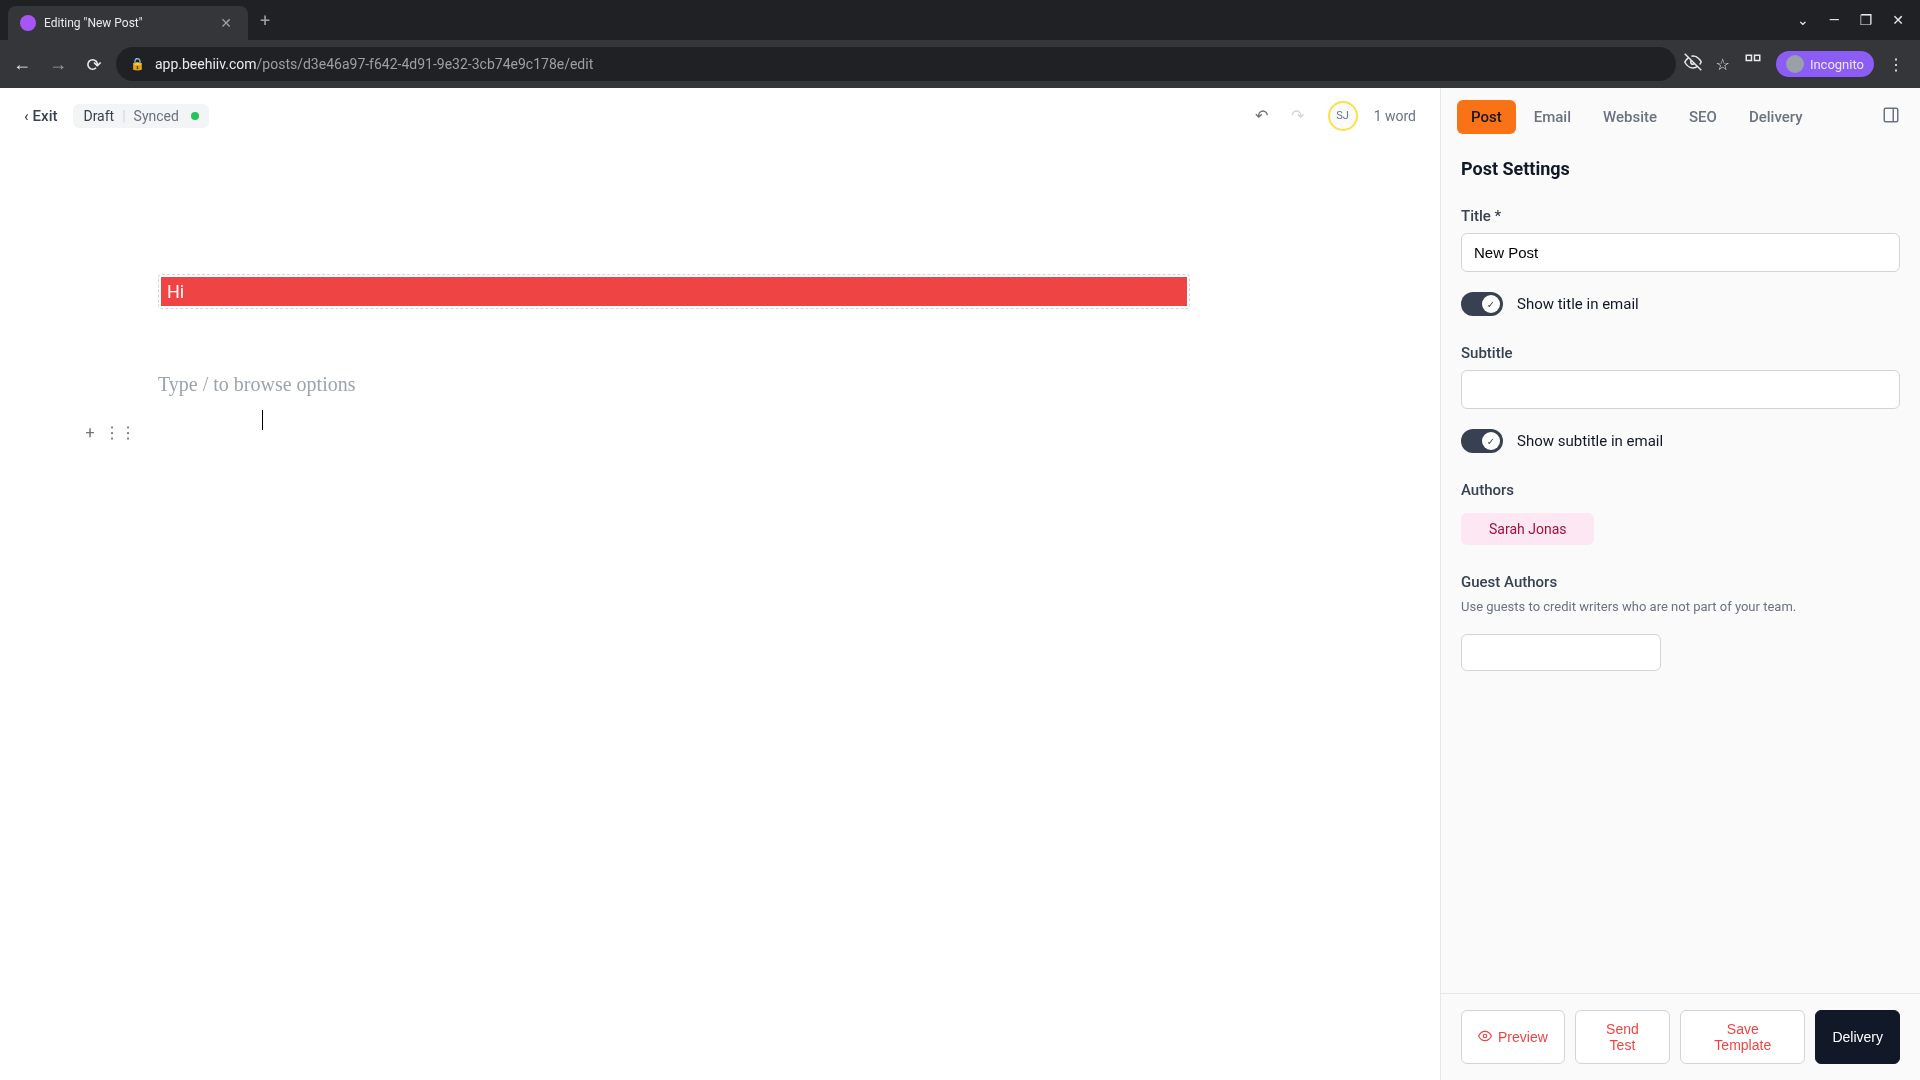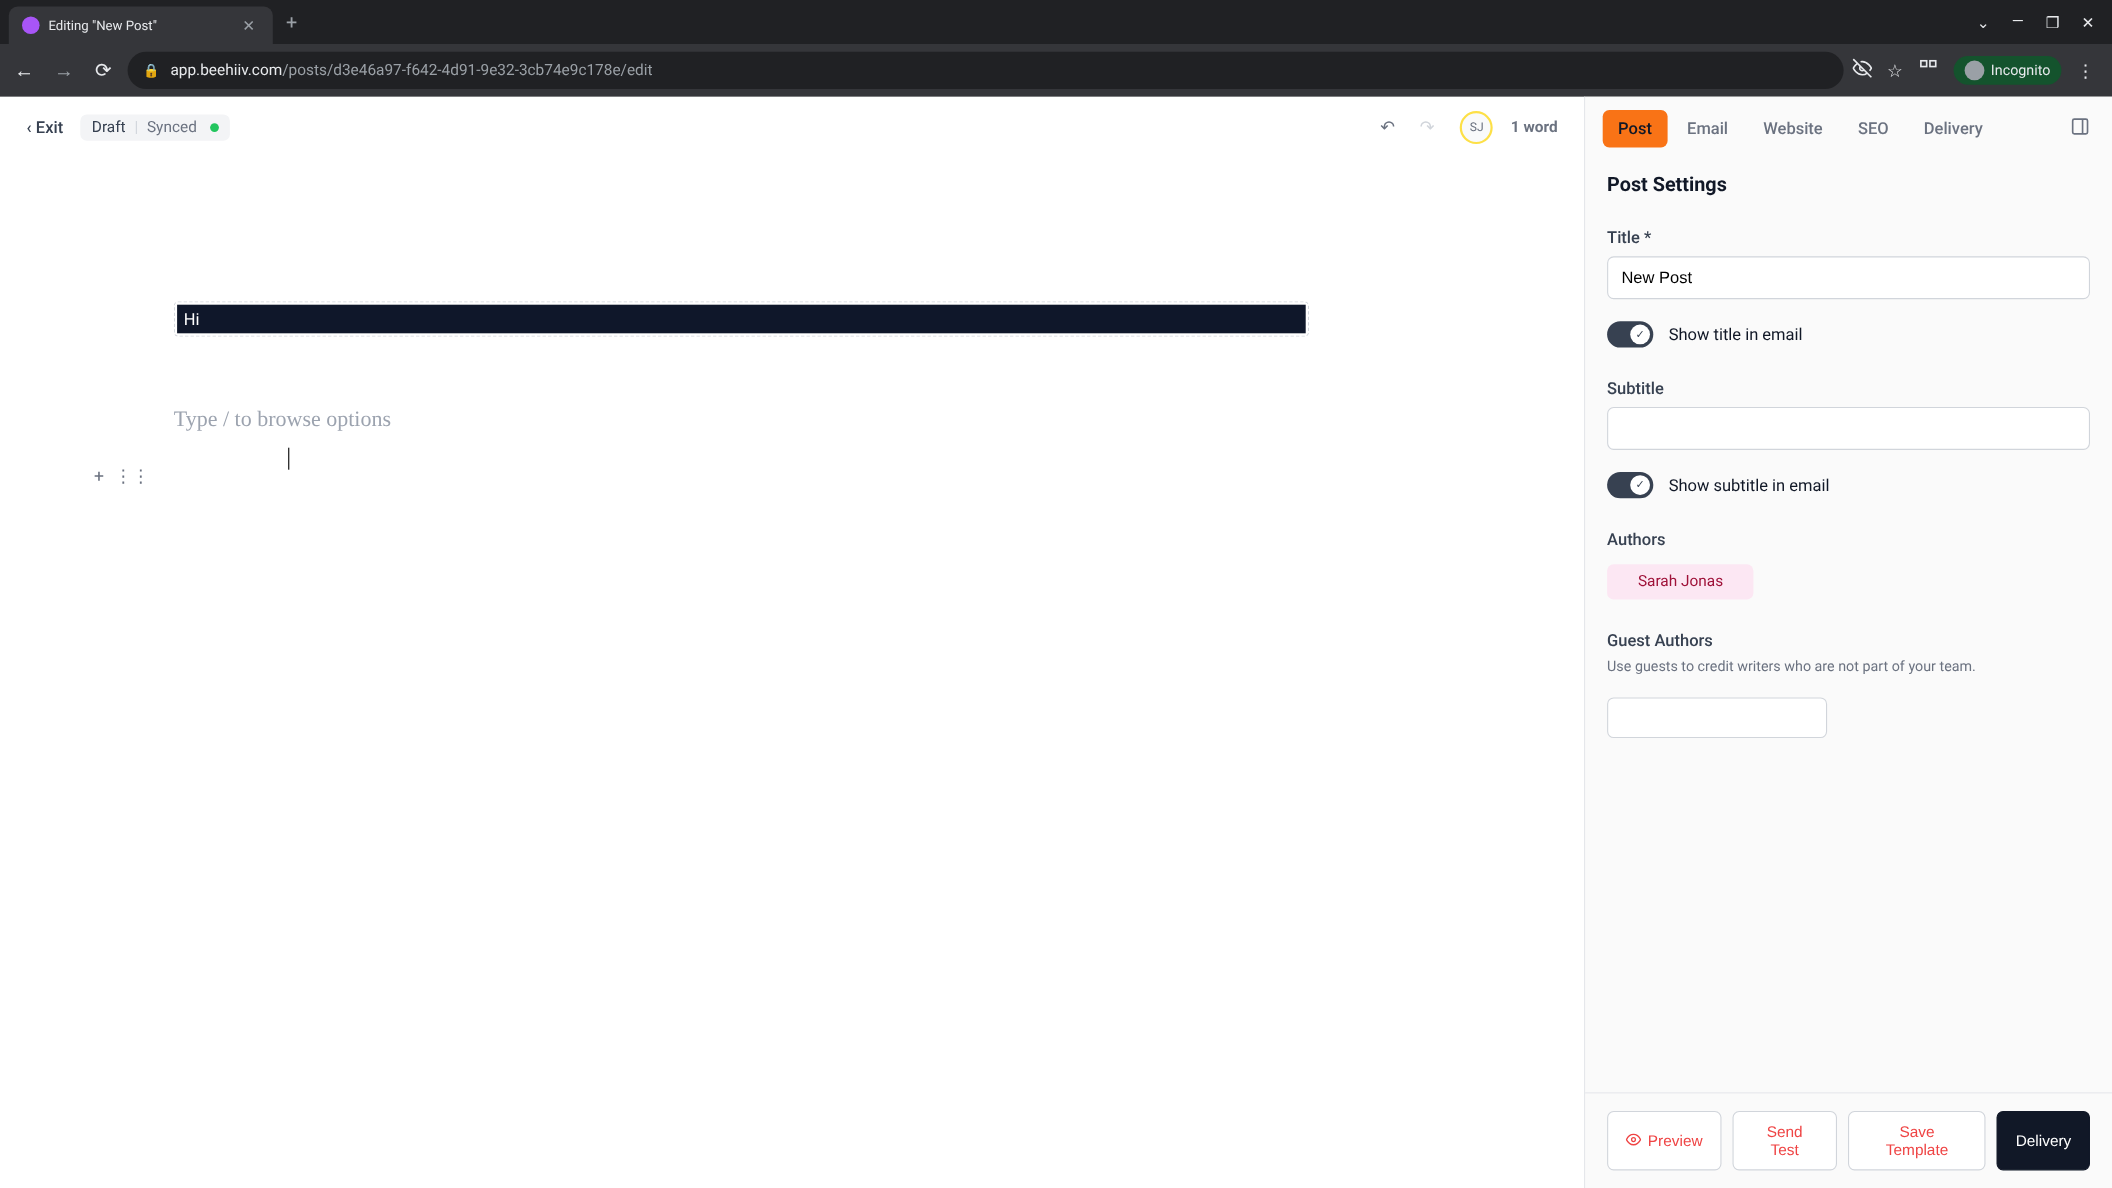--- a/index.html
+++ b/index.html
@@ -18,43 +18,43 @@
     .browser-bar { background: #35363a; height: 48px; display: flex; align-items: center; padding: 0 8px; gap: 8px; }
     .nav-btn { width: 28px; height: 28px; display: flex; align-items: center; justify-content: center; color: #9aa0a6; cursor: pointer; font-size: 18px; }
     .nav-btn.active { color: #e8eaed; }
     .url-bar { flex: 1; background: #202124; border-radius: 20px; height: 34px; display: flex; align-items: center; padding: 0 14px; gap: 10px; }
     .lock-icon { color: #9aa0a6; font-size: 12px; }
     .url-text { color: #e8eaed; font-size: 14px; }
     .url-text .domain { color: #e8eaed; }
     .url-text .path { color: #9aa0a6; }
     .bar-icons { display: flex; gap: 14px; align-items: center; color: #e8eaed; padding-right: 8px; }
     .bar-icon { cursor: pointer; font-size: 16px; }
-    .incognito-badge { display: flex; align-items: center; gap: 6px; background: #14532d; padding: 4px 10px; border-radius: 16px; color: #e8eaed; font-size: 13px; }
+    .incognito-badge { display: flex; align-items: center; gap: 6px; background: #8b5cf6; padding: 4px 10px; border-radius: 16px; color: #e8eaed; font-size: 13px; }
     .incog-icon { width: 18px; height: 18px; background: #9aa0a6; border-radius: 50%; }
     
     
     .app { display: flex; height: calc(100vh - 88px); background: #fff; }
     .editor-area { flex: 1; display: flex; flex-direction: column; }
     .editor-header { height: 56px; display: flex; align-items: center; padding: 0 24px; border-bottom: 1px solid transparent; }
     .exit-btn { display: flex; align-items: center; gap: 4px; color: #374151; font-size: 15px; cursor: pointer; font-weight: 500; }
     .draft-badge { margin-left: 16px; background: #f3f4f6; padding: 4px 10px; border-radius: 6px; font-size: 14px; color: #374151; display: flex; align-items: center; gap: 8px; }
     .sync-status { color: #6b7280; font-size: 14px; }
     .sync-dot { width: 8px; height: 8px; background: #22c55e; border-radius: 50%; display: inline-block; margin-left: 4px; }
     .header-spacer { flex: 1; }
     .undo-redo { display: flex; gap: 8px; margin-right: 16px; }
     .ur-btn { width: 28px; height: 28px; display: flex; align-items: center; justify-content: center; color: #6b7280; cursor: pointer; }
     .ur-btn.disabled { color: #d1d5db; }
     .avatar-badge { width: 30px; height: 30px; border: 2px solid #fde047; border-radius: 50%; display: flex; align-items: center; justify-content: center; font-size: 11px; color: #6b7280; margin-right: 16px; background: #f9fafb; }
-    .word-count { color: #6b7280; font-size: 14px; font-weight: bold; }
+    .word-count { color: #6b7280; font-size: 14px; }
     
     .editor-body { flex: 1; padding: 130px 80px 40px 80px; position: relative; }
     .block-controls { position: absolute; left: 78px; top: 276px; display: flex; gap: 6px; }
     .block-btn { width: 24px; height: 24px; display: flex; align-items: center; justify-content: center; color: #6b7280; cursor: pointer; font-size: 16px; }
     .content-block { margin-left: 78px; margin-right: 170px; border: 1px dashed #d1d5db; border-radius: 4px; padding: 2px; position: relative; }
-    .selected-text { background: #0f172a; color: #fff; padding: 4px 6px; display: inline-block; font-size: 15px; width: 100%; }
+    .selected-text { background: #ef4444; color: #fff; padding: 4px 6px; display: inline-block; font-size: 18px; width: 100%; }
     .placeholder-text { margin-left: 78px; margin-top: 64px; color: #9ca3af; font-size: 20px; font-family: Georgia, serif; }
     .cursor-pos { margin-left: 182px; margin-top: 14px; }
     .text-cursor-line { width: 1px; height: 20px; background: #000; display: inline-block; }
     
     
     .sidebar { width: 480px; border-left: 1px solid #e5e7eb; display: flex; flex-direction: column; background: #fafafa; }
     .sidebar-tabs { display: flex; padding: 12px 16px; gap: 4px; align-items: center; }
     .tab-btn { padding: 8px 14px; font-size: 15px; color: #6b7280; border-radius: 6px; cursor: pointer; font-weight: 500; }
     .tab-btn.active { background: #f97316; color: #111827; }
     .panel-toggle { margin-left: auto; cursor: pointer; color: #6b7280; padding: 4px; }

